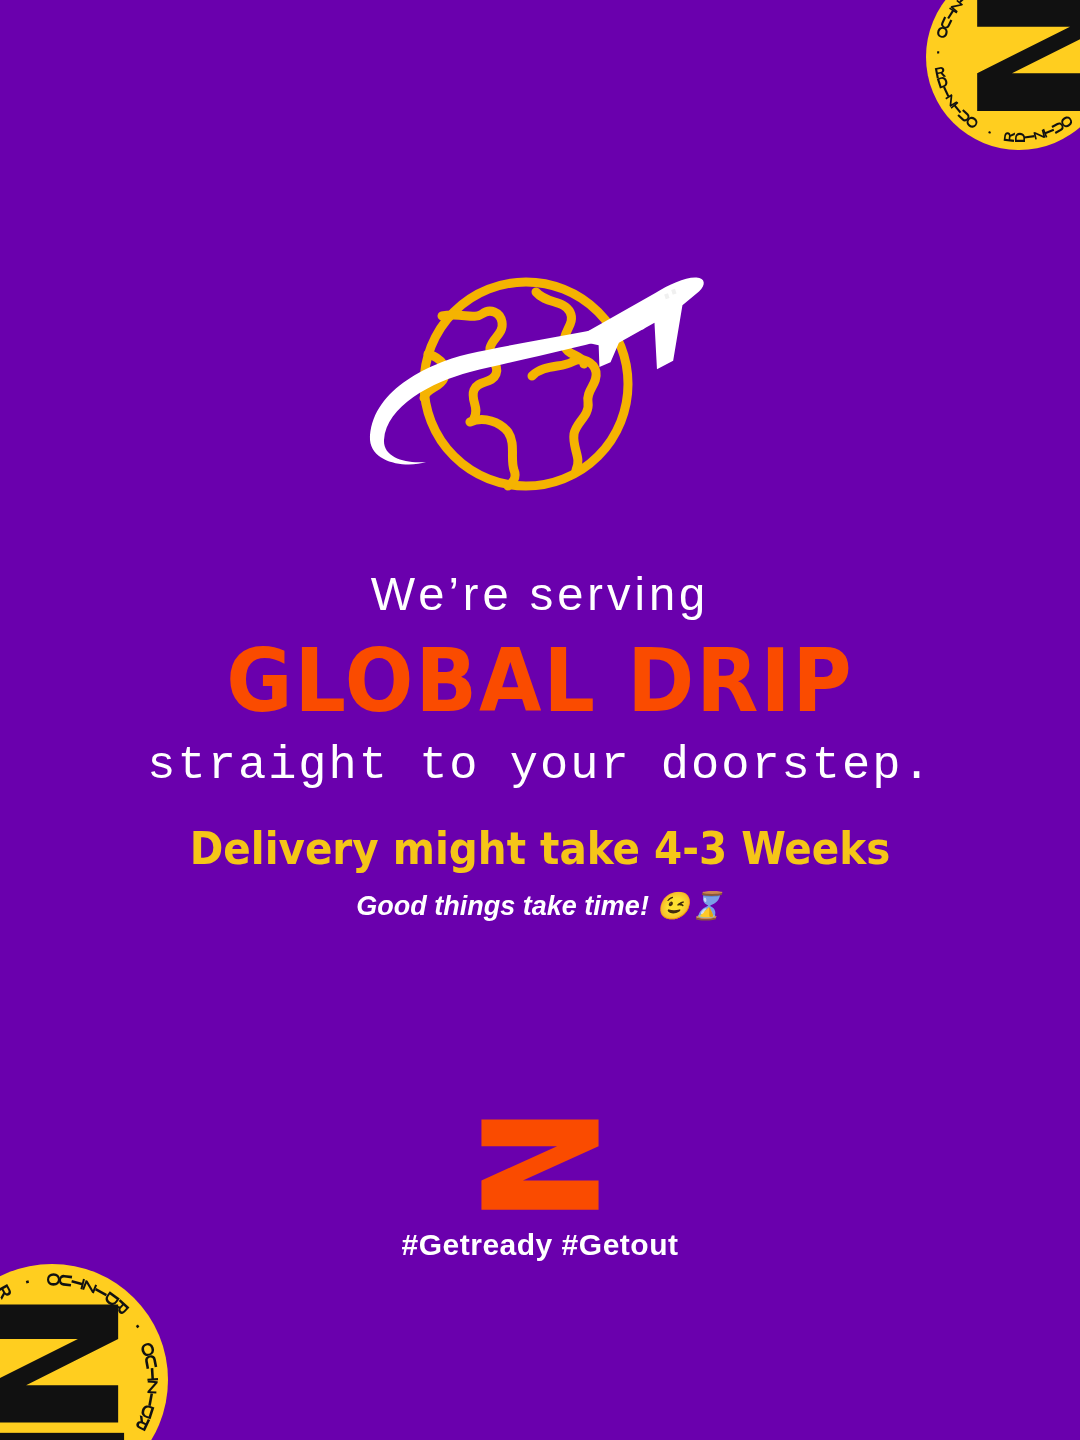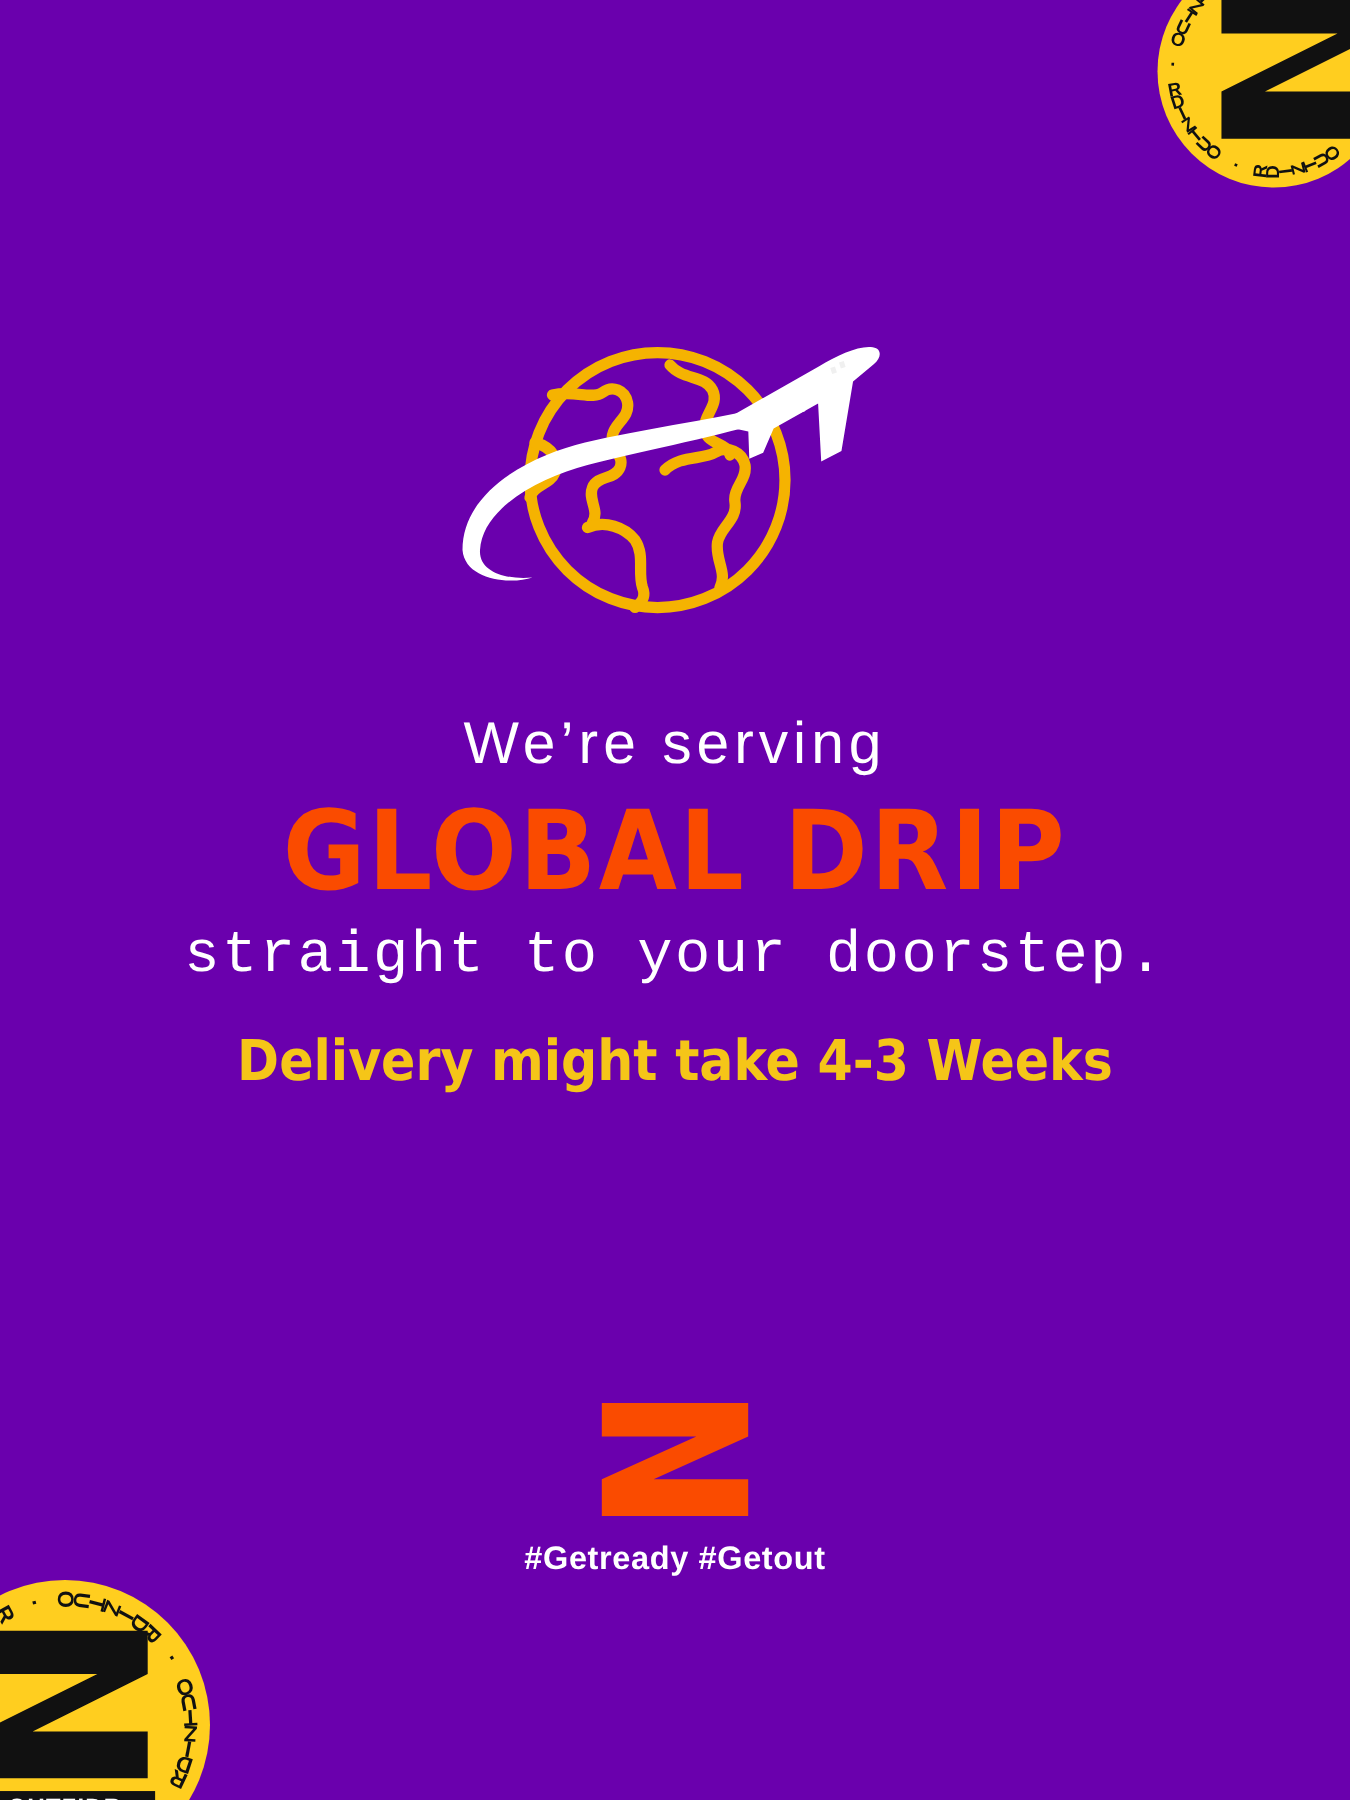--- a/index.html
+++ b/index.html
@@ -141,21 +141,21 @@
     bottom:178px; left:0; right:0;
     text-align:center;
   }
   .footer-z {
     width:122px;
     margin:0 auto;
     display:block;
   }
   .footer-tag {
     color:#ffffff;
-    font-size:26px;
+    font-size:30px;
     font-weight:bold;
     margin-top:16px;
     letter-spacing:0.5px;
   }
 </style>
 </head>
 <body>
 
 <div class="poster">
 
@@ -260,20 +260,21 @@
   </div>
 
   <div class="headline">
     <div class="line-serving">We’re serving</div>
     <div class="line-global">GLOBAL DRIP</div>
     <div class="line-doorstep">straight to your doorstep.</div>
   </div>
 
   <div class="delivery">
     <div class="delivery-main">Delivery might take 4-3 Weeks</div>
+    <div class="delivery-sub">Good things take time! 😉⌛</div>
   </div>
 
   <div class="footer">
     <svg class="footer-z" viewBox="0 0 100 78">
       <path d="M2 2 H98 V24 L36 52 H98 V76 H2 V52 L64 24 H2 Z" fill="#FA4B00"></path>
     </svg>
     <div class="footer-tag">#Getready #Getout</div>
   </div>
 
 </div>

